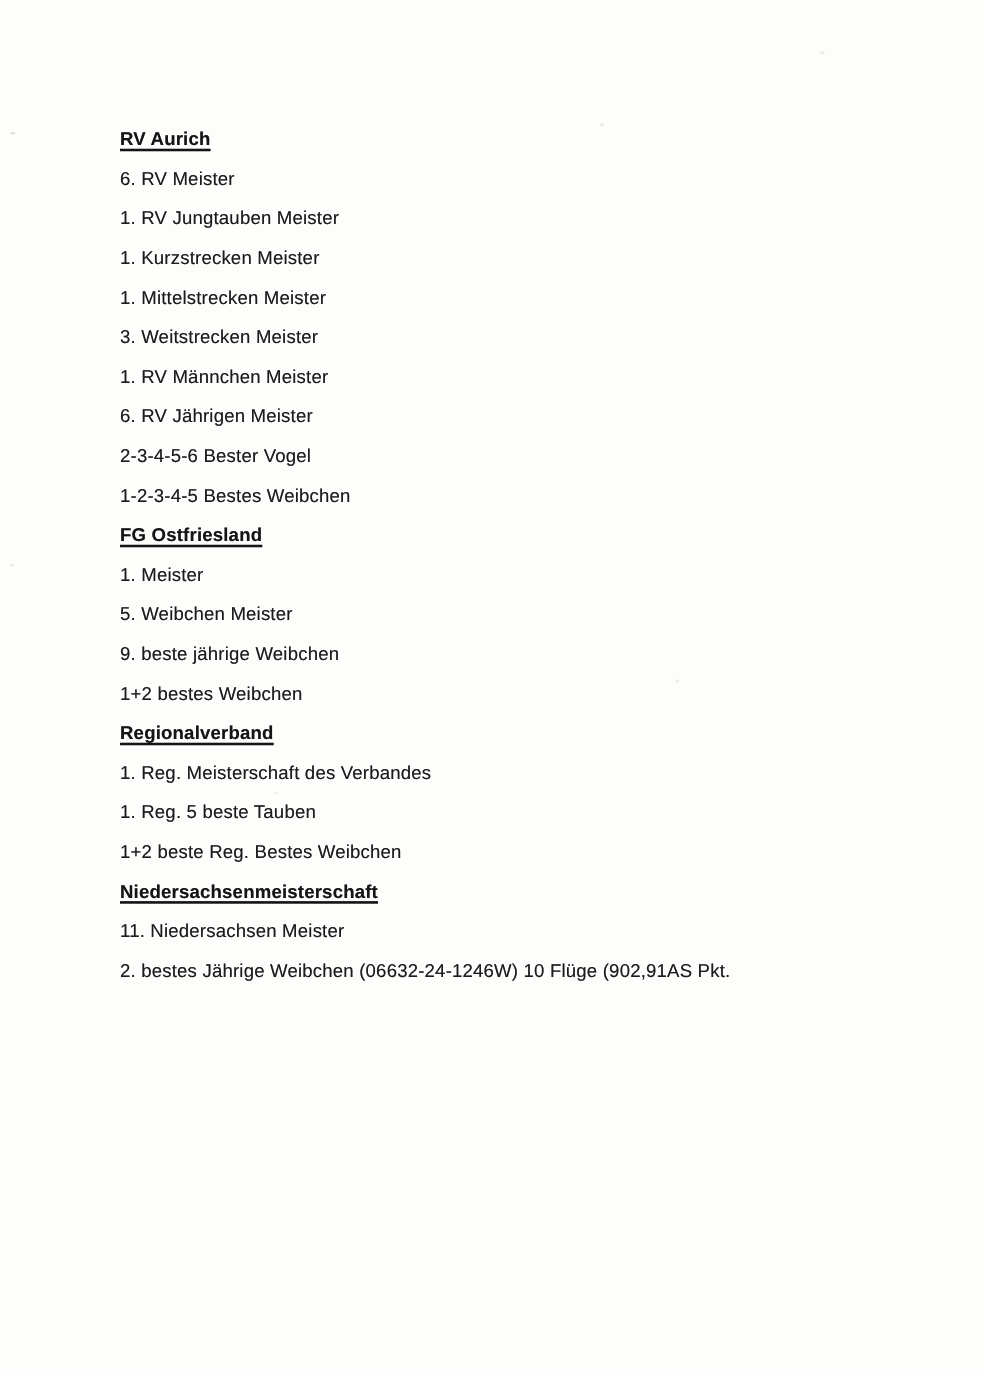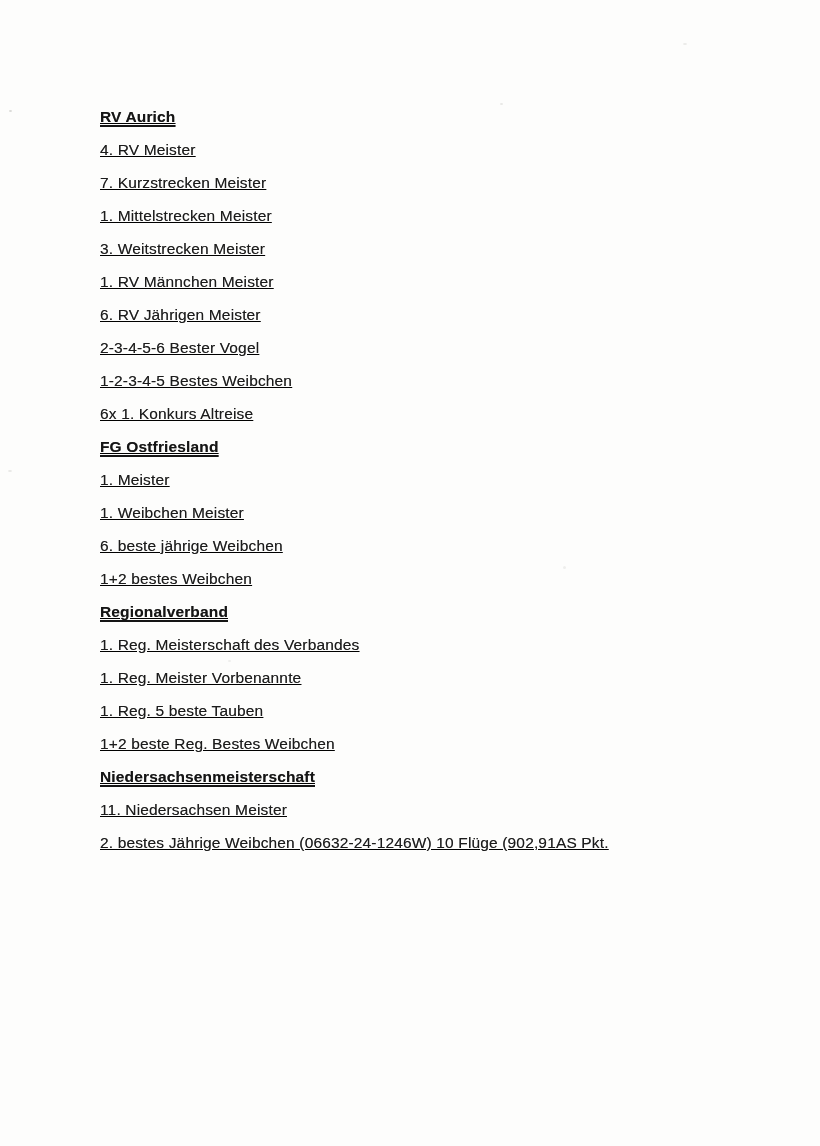--- a/index.html
+++ b/index.html
@@ -15,21 +15,20 @@
     font-family: "Liberation Sans", "DejaVu Sans", sans-serif;
   }
   .page {
     position: absolute;
     left: 0;
     top: 0;
     width: 820px;
     height: 976px;
     box-sizing: border-box;
     padding: 100px 68px 0 100px;
-    text-decoration: underline;
   }
   .line {
     display: block;
     height: 33px;
     line-height: 33px;
     font-size: 15.5px;
     color: #1c1c1c;
     letter-spacing: 0.15px;
     white-space: nowrap;
     margin: 0;
@@ -56,43 +55,42 @@
   .speck-5 { left: 8px;   top: 470px; width: 4px; height: 2px; opacity: 0.20; }
   .speck-6 { left: 228px; top: 660px; width: 3px; height: 2px; opacity: 0.15; }
 </style>
 </head>
 <body>
 
 <div class="page">
 
   <section>
     <h2 class="line heading">RV Aurich</h2>
-    <p class="line">4. RV Meister</p>
-    <p class="line">7. Kurzstrecken Meister</p>
+    <p class="line">6. RV Meister</p>
+    <p class="line">1. RV Jungtauben Meister</p>
+    <p class="line">1. Kurzstrecken Meister</p>
     <p class="line">1. Mittelstrecken Meister</p>
     <p class="line">3. Weitstrecken Meister</p>
     <p class="line">1. RV Männchen Meister</p>
     <p class="line">6. RV Jährigen Meister</p>
     <p class="line">2-3-4-5-6 Bester Vogel</p>
     <p class="line">1-2-3-4-5 Bestes Weibchen</p>
-    <p class="line">6x 1. Konkurs Altreise</p>
   </section>
 
   <section>
     <h2 class="line heading">FG Ostfriesland</h2>
     <p class="line">1. Meister</p>
-    <p class="line">1. Weibchen Meister</p>
-    <p class="line">6. beste jährige Weibchen</p>
+    <p class="line">5. Weibchen Meister</p>
+    <p class="line">9. beste jährige Weibchen</p>
     <p class="line">1+2 bestes Weibchen</p>
   </section>
 
   <section>
     <h2 class="line heading">Regionalverband</h2>
     <p class="line">1. Reg. Meisterschaft des Verbandes</p>
-    <p class="line">1. Reg. Meister Vorbenannte</p>
     <p class="line">1. Reg. 5 beste Tauben</p>
     <p class="line">1+2 beste Reg. Bestes Weibchen</p>
   </section>
 
   <section>
     <h2 class="line heading">Niedersachsenmeisterschaft</h2>
     <p class="line">11. Niedersachsen Meister</p>
     <p class="line">2. bestes Jährige Weibchen (06632-24-1246W) 10 Flüge (902,91AS Pkt.</p>
   </section>
 

